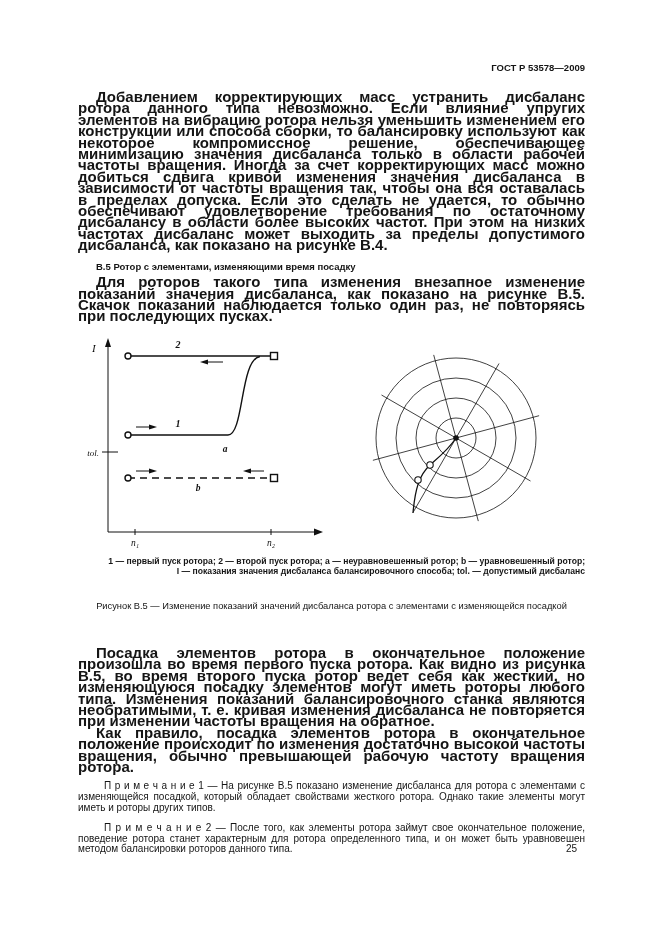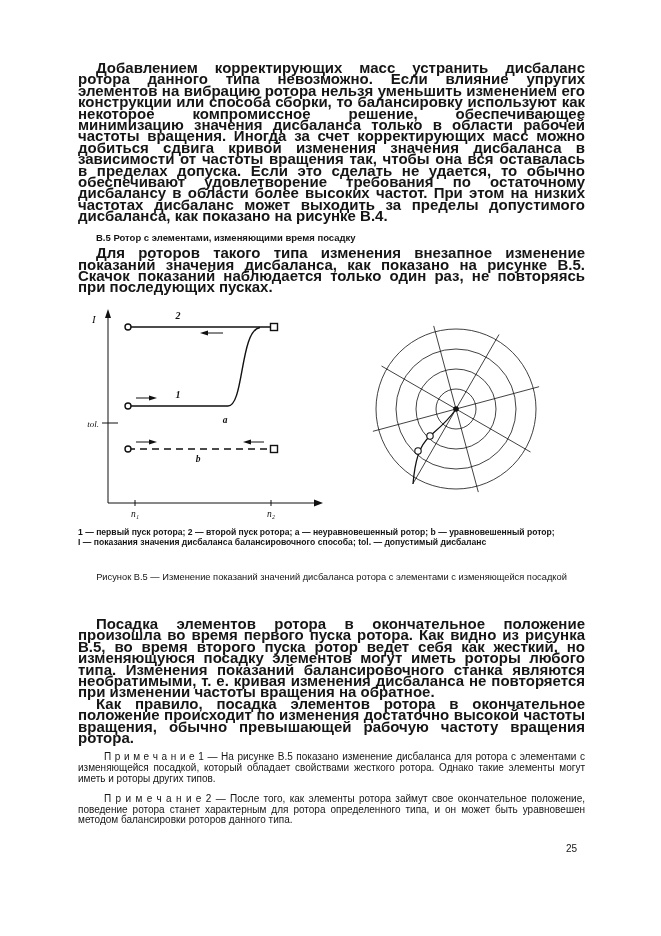--- a/index.html
+++ b/index.html
@@ -36,21 +36,21 @@
     text-indent: 18px;
   }
   .figure-row {
     display: flex;
     align-items: flex-start;
     margin-top: 10px;
   }
   .graph-svg { display: block; }
   .polar-svg { display: block; margin-left: 28px; margin-top: 6px; }
   .legend {
-    text-align: left;
+    text-align: right;
     font-weight: bold;
     font-size: 8.6px;
     line-height: 10.6px;
     margin-top: 6px;
   }
   .fig-caption {
     text-align: center;
     font-size: 9.3px;
     margin-top: 24px;
   }
@@ -67,20 +67,21 @@
     right: 84px;
     top: 843px;
     font-size: 10px;
   }
 </style>
 </head>
 <body>
 
 <div class="page">
 
+  <div class="doc-header">ГОСТ Р 53578—2009</div>
 
   <p class="body-text indent">Добавлением корректирующих масс устранить дисбаланс ротора данного типа невозможно. Если влияние упругих элементов на вибрацию ротора нельзя уменьшить изменением его конструкции или способа сборки, то балансировку используют как некоторое компромиссное решение, обеспечивающее минимизацию значения дисбаланса только в области рабочей частоты вращения. Иногда за счет корректирующих масс можно добиться сдвига кривой изменения значения дисбаланса в зависимости от частоты вращения так, чтобы она вся оставалась в пределах допуска. Если это сделать не удается, то обычно обеспечивают удовлетворение требования по остаточному дисбалансу в области более высоких частот. При этом на низких частотах дисбаланс может выходить за пределы допустимого дисбаланса, как показано на рисунке В.4.</p>
 
   <p class="section-heading">В.5 Ротор с элементами, изменяющими время посадку</p>
 
   <p class="body-text indent">Для роторов такого типа изменения внезапное изменение показаний значения дисбаланса, как показано на рисунке В.5. Скачок показаний наблюдается только один раз, не повторяясь при последующих пусках.</p>
 
   <div class="figure-row">
 
     <svg class="graph-svg" width="250" height="218" viewBox="0 0 250 218" xmlns="http://www.w3.org/2000/svg">

